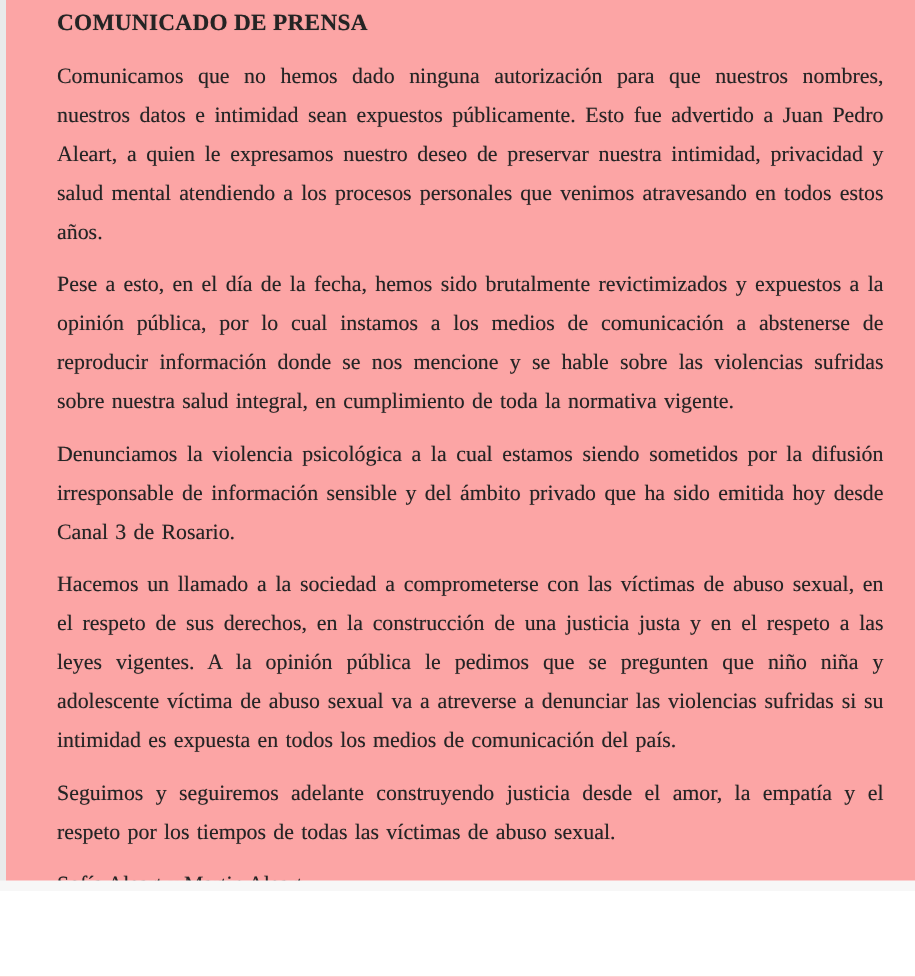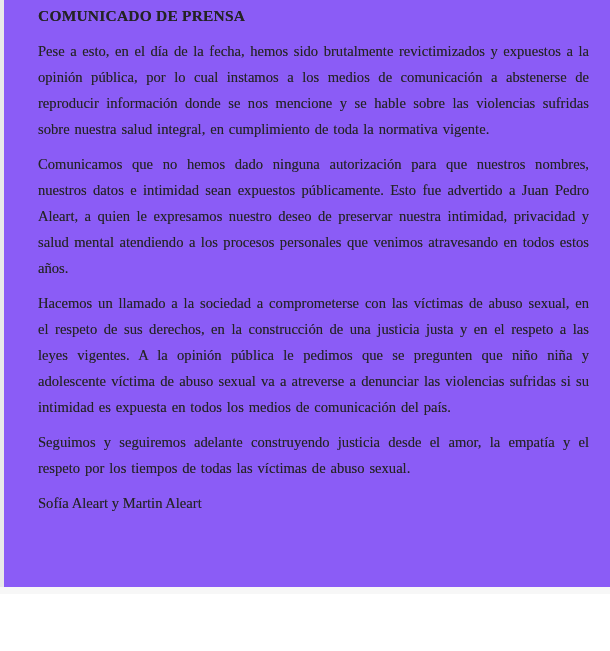--- a/index.html
+++ b/index.html
@@ -5,21 +5,21 @@
 <style>
   html, body {
     margin: 0;
     padding: 0;
     background: #ffffff;
   }
   .viewport {
     position: relative;
     width: 610px;
     height: 594px;
-    background: #8b5cf6;
+    background: #fca5a5;
     overflow: hidden;
     font-family: "Liberation Serif", "DejaVu Serif", serif;
     color: #242424;
   }
   
   .edge-left {
     position: absolute;
     left: 0; top: 0;
     width: 4px; height: 100%;
     background: #e9e9e9;
@@ -62,24 +62,25 @@
 </style>
 </head>
 <body>
 
 <div class="viewport">
   <div class="edge-left"></div>
 
   <div class="content">
     <h1 class="doc-title">COMUNICADO DE PRENSA</h1>
 
+    <p class="doc-paragraph">Comunicamos que no hemos dado ninguna autorización para que nuestros nombres, nuestros datos e intimidad sean expuestos públicamente. Esto fue advertido a Juan Pedro Aleart, a quien le expresamos nuestro deseo de preservar nuestra intimidad, privacidad y salud mental atendiendo a los procesos personales que venimos atravesando en todos estos años.</p>
+
     <p class="doc-paragraph">Pese a esto, en el día de la fecha, hemos sido brutalmente revictimizados y expuestos a la opinión pública, por lo cual instamos a los medios de comunicación a abstenerse de reproducir información donde se nos mencione y se hable sobre las violencias sufridas sobre nuestra salud integral, en cumplimiento de toda la normativa vigente.</p>
 
-    <p class="doc-paragraph">Comunicamos que no hemos dado ninguna autorización para que nuestros nombres, nuestros datos e intimidad sean expuestos públicamente. Esto fue advertido a Juan Pedro Aleart, a quien le expresamos nuestro deseo de preservar nuestra intimidad, privacidad y salud mental atendiendo a los procesos personales que venimos atravesando en todos estos años.</p>
-
+    <p class="doc-paragraph">Denunciamos la violencia psicológica a la cual estamos siendo sometidos por la difusión irresponsable de información sensible y del ámbito privado que ha sido emitida hoy desde Canal 3 de Rosario.</p>
 
     <p class="doc-paragraph">Hacemos un llamado a la sociedad a comprometerse con las víctimas de abuso sexual, en el respeto de sus derechos, en la construcción de una justicia justa y en el respeto a las leyes vigentes. A la opinión pública le pedimos que se pregunten que niño niña y adolescente víctima de abuso sexual va a atreverse a denunciar las violencias sufridas si su intimidad es expuesta en todos los medios de comunicación del país.</p>
 
 
     <p class="doc-paragraph">Seguimos y seguiremos adelante construyendo justicia desde el amor, la empatía y el respeto por los tiempos de todas las víctimas de abuso sexual.</p>
 
     <p class="doc-signature">Sofía Aleart y Martin Aleart</p>
   </div>
 
   <div class="edge-bottom"></div>

